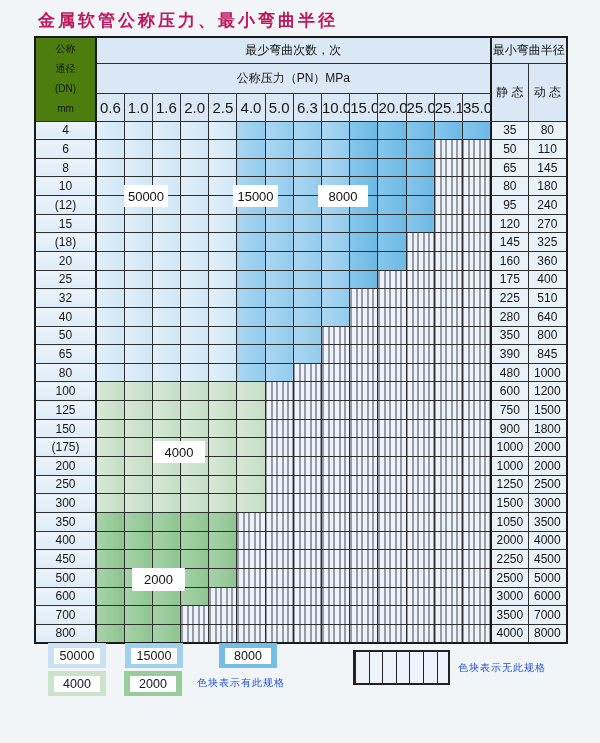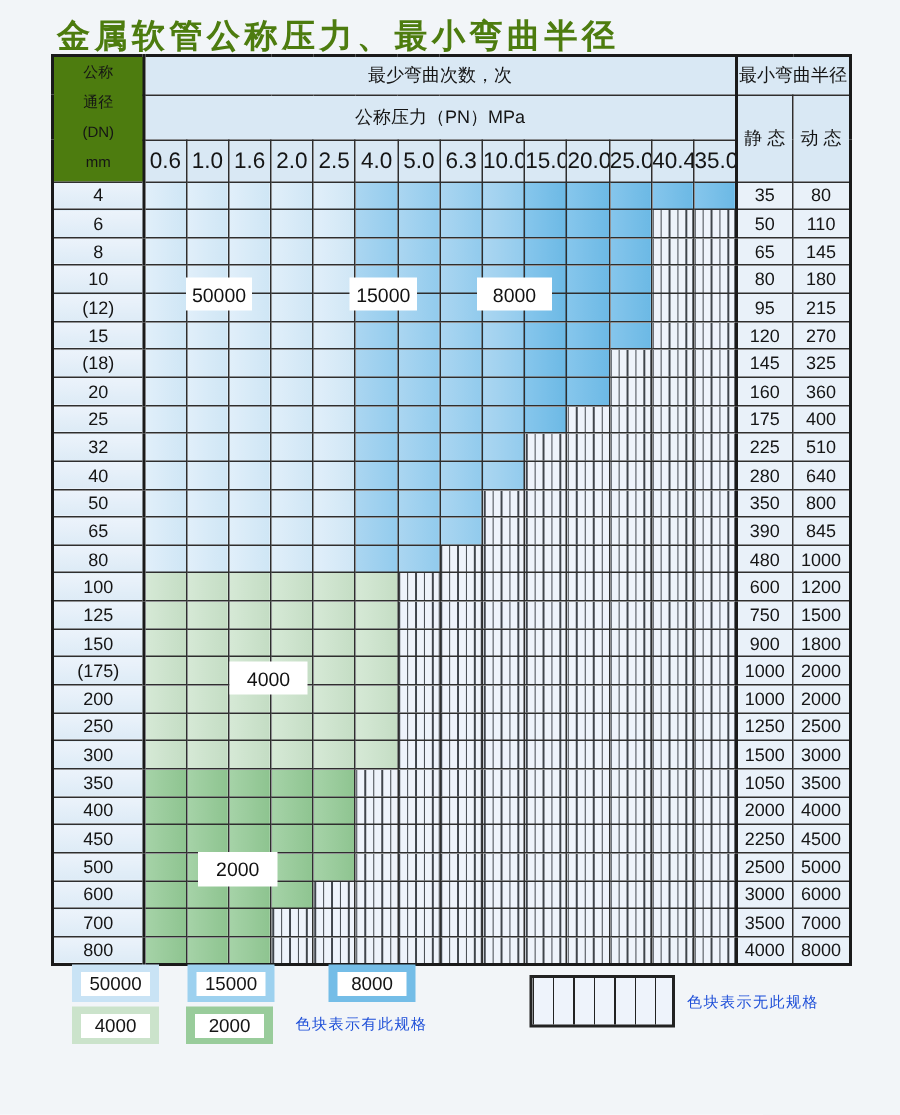--- a/index.html
+++ b/index.html
@@ -1,19 +1,19 @@
 <!DOCTYPE html>
 <html><head>
 <meta charset="utf-8">
 <style>
   html,body{margin:0;padding:0;}
   .page{position:relative;width:600px;height:743px;background:#f2f5f8;overflow:hidden;
         font-family:"Liberation Sans",sans-serif;color:#151515;}
   .title{position:absolute;left:38px;top:9px;font-family:"DejaVu Serif",serif;
-         font-weight:bold;font-size:22px;letter-spacing:3px;color:#4d7c0f;}
+         font-weight:bold;font-size:17px;letter-spacing:3px;color:#be185d;}
   table.spec{position:absolute;left:34px;top:36px;width:532px;border-collapse:collapse;
              table-layout:fixed;border:2px solid #1a1a1a;}
   table.spec th,table.spec td{border:1px solid #2e2e2e;padding:0;text-align:center;
              font-weight:normal;overflow:hidden;white-space:nowrap;}
   thead th{background:#d9e8f4;font-size:12px;}
   tr.h1{height:26px;} tr.h2{height:30px;} tr.h3{height:28px;}
   .dnh{font-size:10px;line-height:20px;background:#4d7c0f;}
   .pnum{font-size:15px;}
   tbody tr{height:18.65px;}
   tbody td{font-size:12px;}
@@ -73,21 +73,21 @@
           <th class="pnum">1.6</th>
           <th class="pnum">2.0</th>
           <th class="pnum">2.5</th>
           <th class="pnum">4.0</th>
           <th class="pnum">5.0</th>
           <th class="pnum">6.3</th>
           <th class="pnum">10.0</th>
           <th class="pnum">15.0</th>
           <th class="pnum">20.0</th>
           <th class="pnum">25.0</th>
-          <th class="pnum">40.4</th>
+          <th class="pnum">25.1</th>
           <th class="pnum">35.0</th>
         </tr>
     </thead>
     <tbody id="spec-tbody">
         <tr>
           <td class="dnc sepr">4</td>
           <td class="b1"></td>
           <td class="b1"></td>
           <td class="b1"></td>
           <td class="b1"></td>
@@ -171,21 +171,21 @@
           <td class="b2"></td>
           <td class="b2"></td>
           <td class="b2"></td>
           <td class="b2"></td>
           <td class="b3"></td>
           <td class="b3"></td>
           <td class="b3"></td>
           <td class="hx"></td>
           <td class="hx"></td>
           <td class="vr sepl">95</td>
-          <td class="vr">215</td>
+          <td class="vr">240</td>
         </tr>
         <tr>
           <td class="dnc sepr">15</td>
           <td class="b1"></td>
           <td class="b1"></td>
           <td class="b1"></td>
           <td class="b1"></td>
           <td class="b1"></td>
           <td class="b2"></td>
           <td class="b2"></td>

